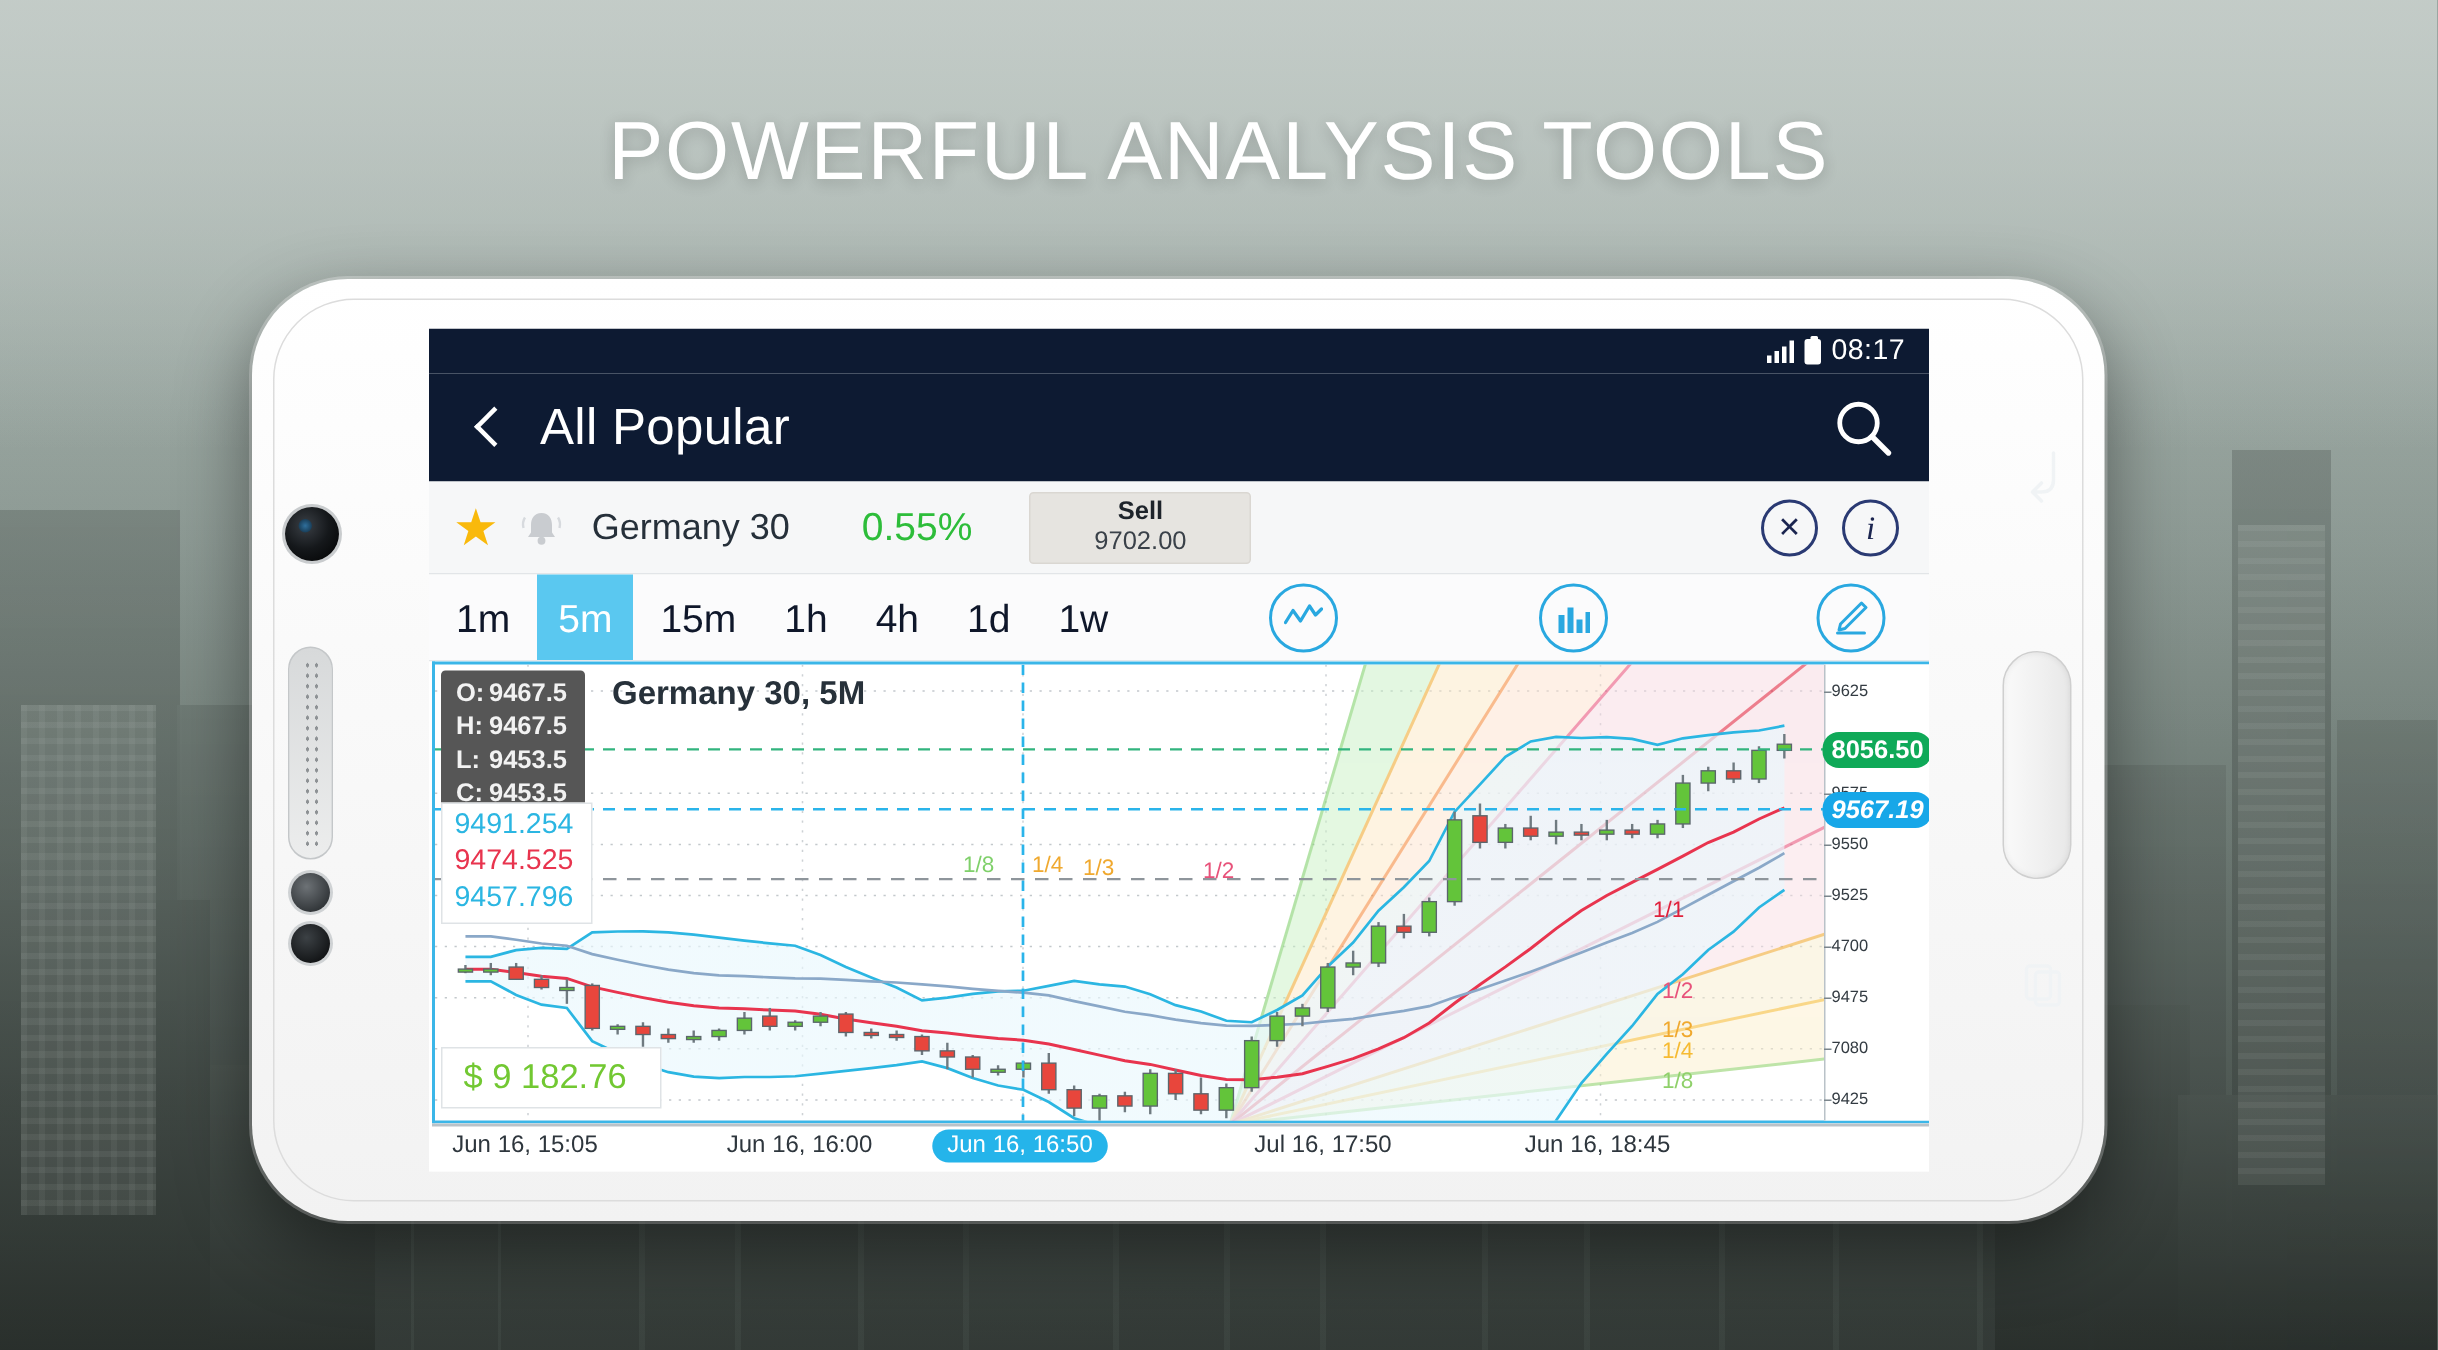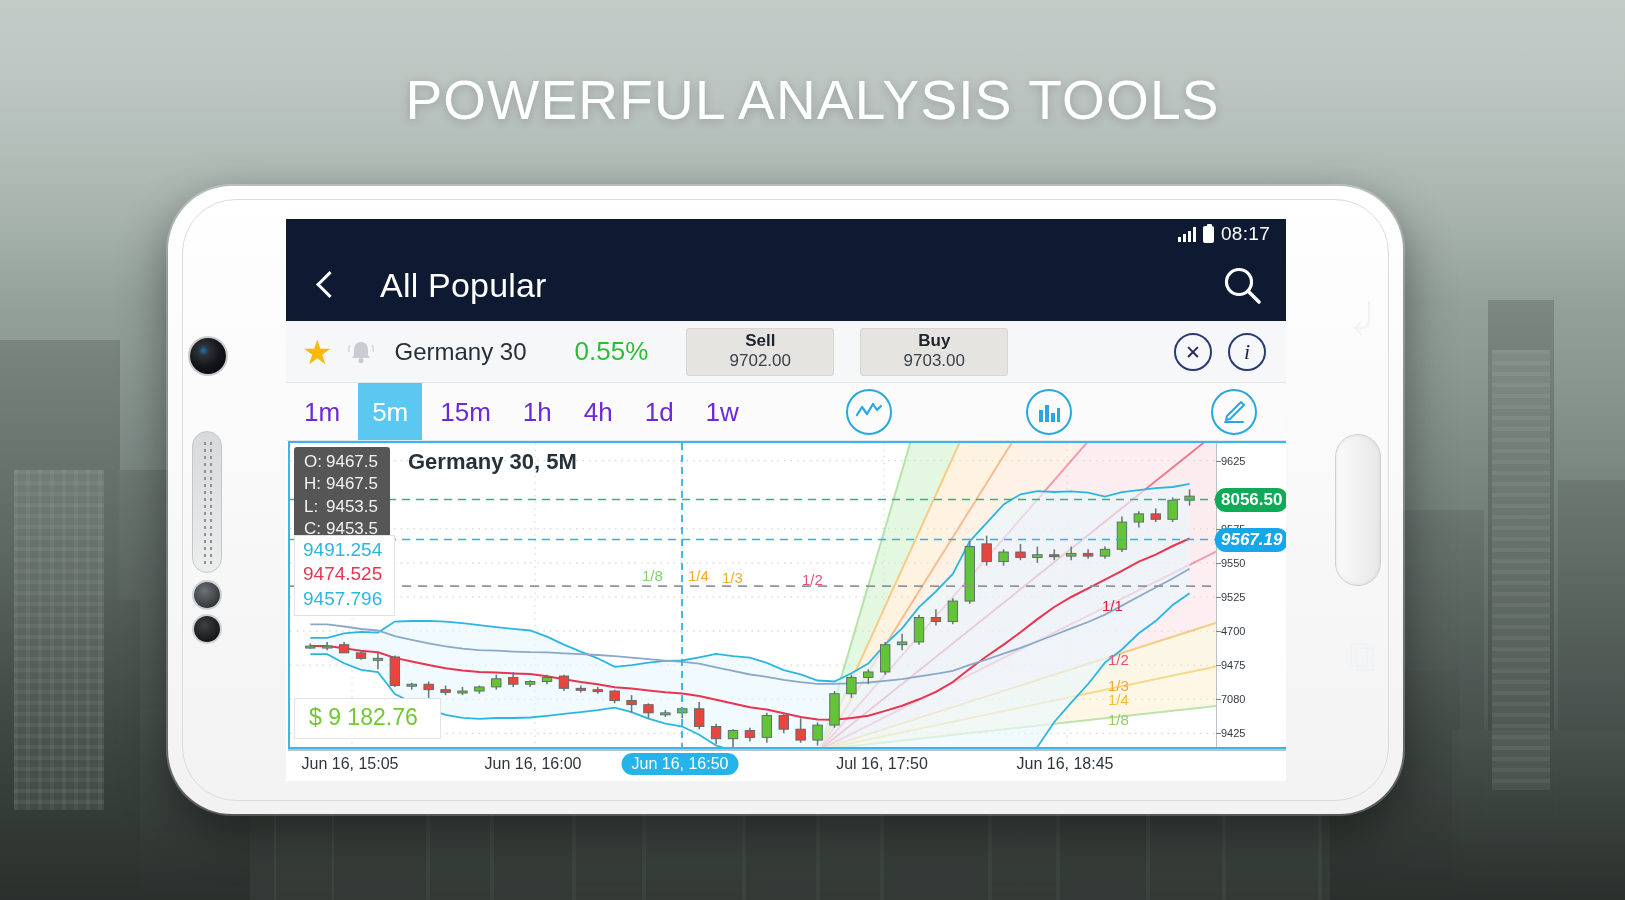--- a/index.html
+++ b/index.html
@@ -135,21 +135,20 @@
     width:11px;height:17px;border:2px solid #fff;border-radius:2px;position:relative;background:#fff;
   }
   .bat::before{content:"";position:absolute;left:2.5px;top:-4px;width:5px;height:3px;background:#fff;border-radius:1px;}
   #clock { font-size:19px; letter-spacing:.3px; }
 
   
   #navbar {
     height:72px; background:#0d1a32; color:#fff;
     display:flex; align-items:center; padding:0 22px;
     position:relative;
-    gap:20px;
   }
   #backchev {
     width:34px; height:34px; position:relative; cursor:pointer; flex:0 0 auto;
   }
   #backchev::before {
     content:""; position:absolute; left:12px; top:7px;
     width:16px;height:16px;border-left:3px solid #fff;border-bottom:3px solid #fff;
     transform:rotate(45deg);
   }
   #navtitle { font-size:34px; margin-left:18px; font-weight:400; letter-spacing:.2px; }
@@ -185,21 +184,21 @@
   }
   #closebtn { position:absolute; right:74px; top:12px; }
   #infobtn { position:absolute; right:20px; top:12px; font-style:italic; font-family:"Liberation Serif", serif; font-size:22px;}
 
   
   #tfrow {
     height:58px; background:#fbfbfc; border-bottom:1px solid #e4e7ea;
     display:flex; align-items:center; position:relative;
   }
   .tf {
-    font-size:26px; color:#6d28d9; padding:8px 14px; cursor:pointer;
+    font-size:26px; color:#0f172a; padding:8px 14px; cursor:pointer;
     margin-left:4px; line-height:1;
   }
   .tf.active { background:#5ac8f0; color:#ffffff; height:100%; display:flex; align-items:center; padding:0 14px;}
   .toolcirc {
     width:46px;height:46px;border-radius:50%;border:2px solid #29a8e0;
     display:flex;align-items:center;justify-content:center;cursor:pointer;position:absolute;top:6px;
   }
   #t-line { left:560px; }
   #t-bars { left:740px; }
   #t-draw { left:925px; }
@@ -248,21 +247,21 @@
   }
   .xtick.hl {
     background:#25b4ea; color:#fff; padding:2px 10px; border-radius:12px; top:2px;
   }
 
   
   #ohlc {
     position:absolute; left:4px; top:4px; z-index:8;
     background:#565656; color:#f2f2f2;
     padding:4px 12px 6px 10px; border-radius:3px;
-    font-size:17px; line-height:1.32; font-weight:normal;
+    font-size:17px; line-height:1.32; font-weight:bold;
   }
   #ohlc .row span.k { display:inline-block; width:22px; }
   #indbox {
     position:absolute; left:4px; top:92px; z-index:8;
     background:#ffffff; border:1px solid #dfe3e6;
     padding:2px 12px 4px 8px;
     font-size:19px; line-height:1.28;
   }
   .ind1,.ind3 { color:#2bb6e2; }
   .ind2 { color:#e8344e; }
@@ -374,24 +373,20 @@
           <circle cx="15" cy="22.5" r="2.6" fill="#c9ccd0"></circle>
           <path d="M4 7 Q2 10 3 14" fill="none" stroke="#d7dade" stroke-width="1.6"></path>
           <path d="M26 7 Q28 10 27 14" fill="none" stroke="#d7dade" stroke-width="1.6"></path>
         </svg>
       </div>
       <div id="instname">Germany 30</div>
       <div id="pct">0.55%</div>
       <div id="sellbtn" class="dealbtn">
         <span class="lbl">Sell</span>
         <span class="val">9702.00</span>
-      </div>
-      <div id="buybtn" class="dealbtn">
-        <span class="lbl">Buy</span>
-        <span class="val">9703.00</span>
       </div>
       <div id="closebtn" class="circbtn">✕</div>
       <div id="infobtn" class="circbtn">i</div>
     </div>
 
     <div id="tfrow">
       <div class="tf">1m</div>
       <div class="tf active">5m</div>
       <div class="tf">15m</div>
       <div class="tf">1h</div>

